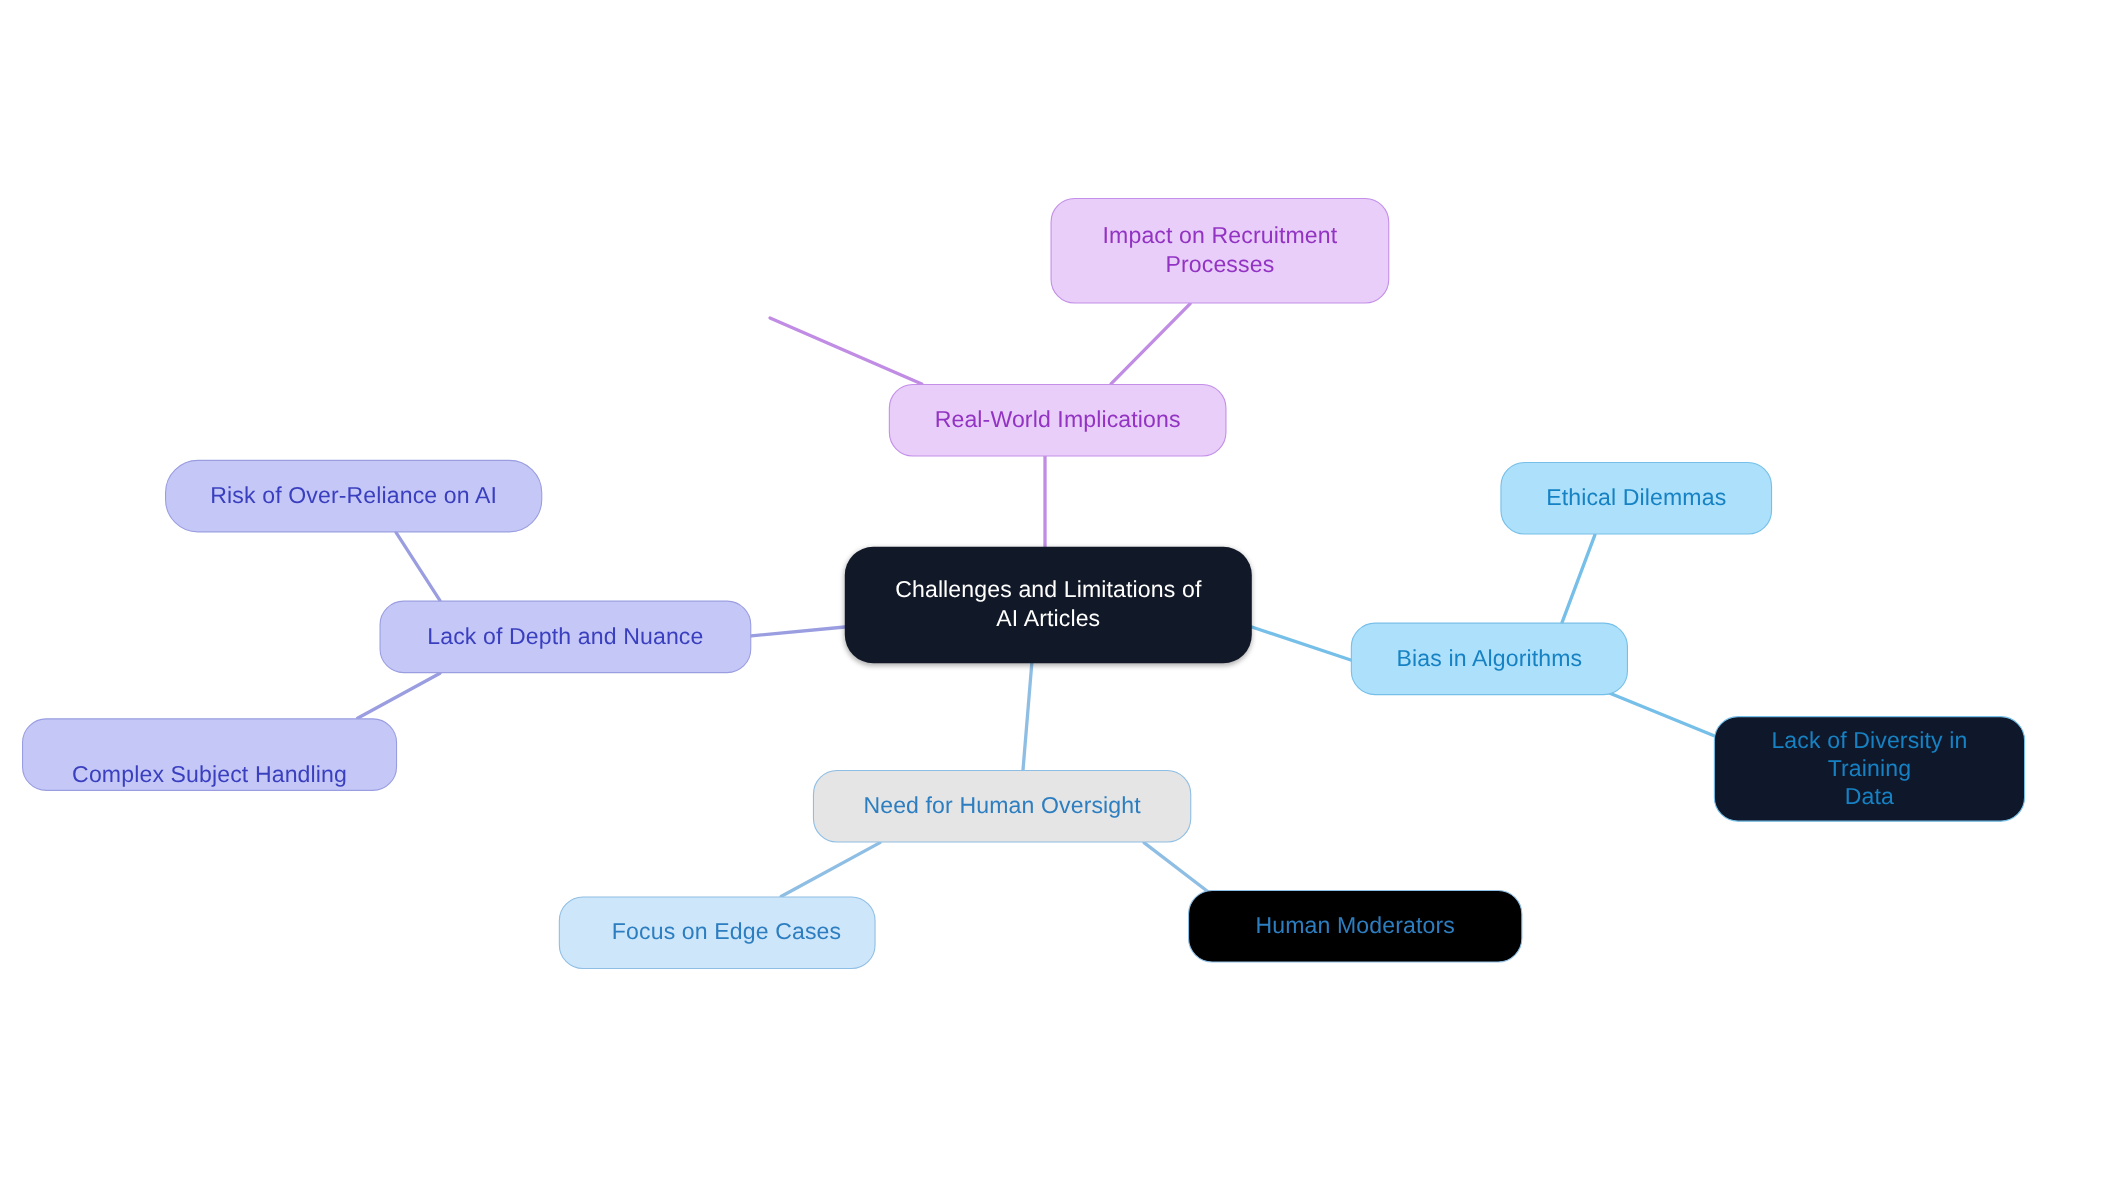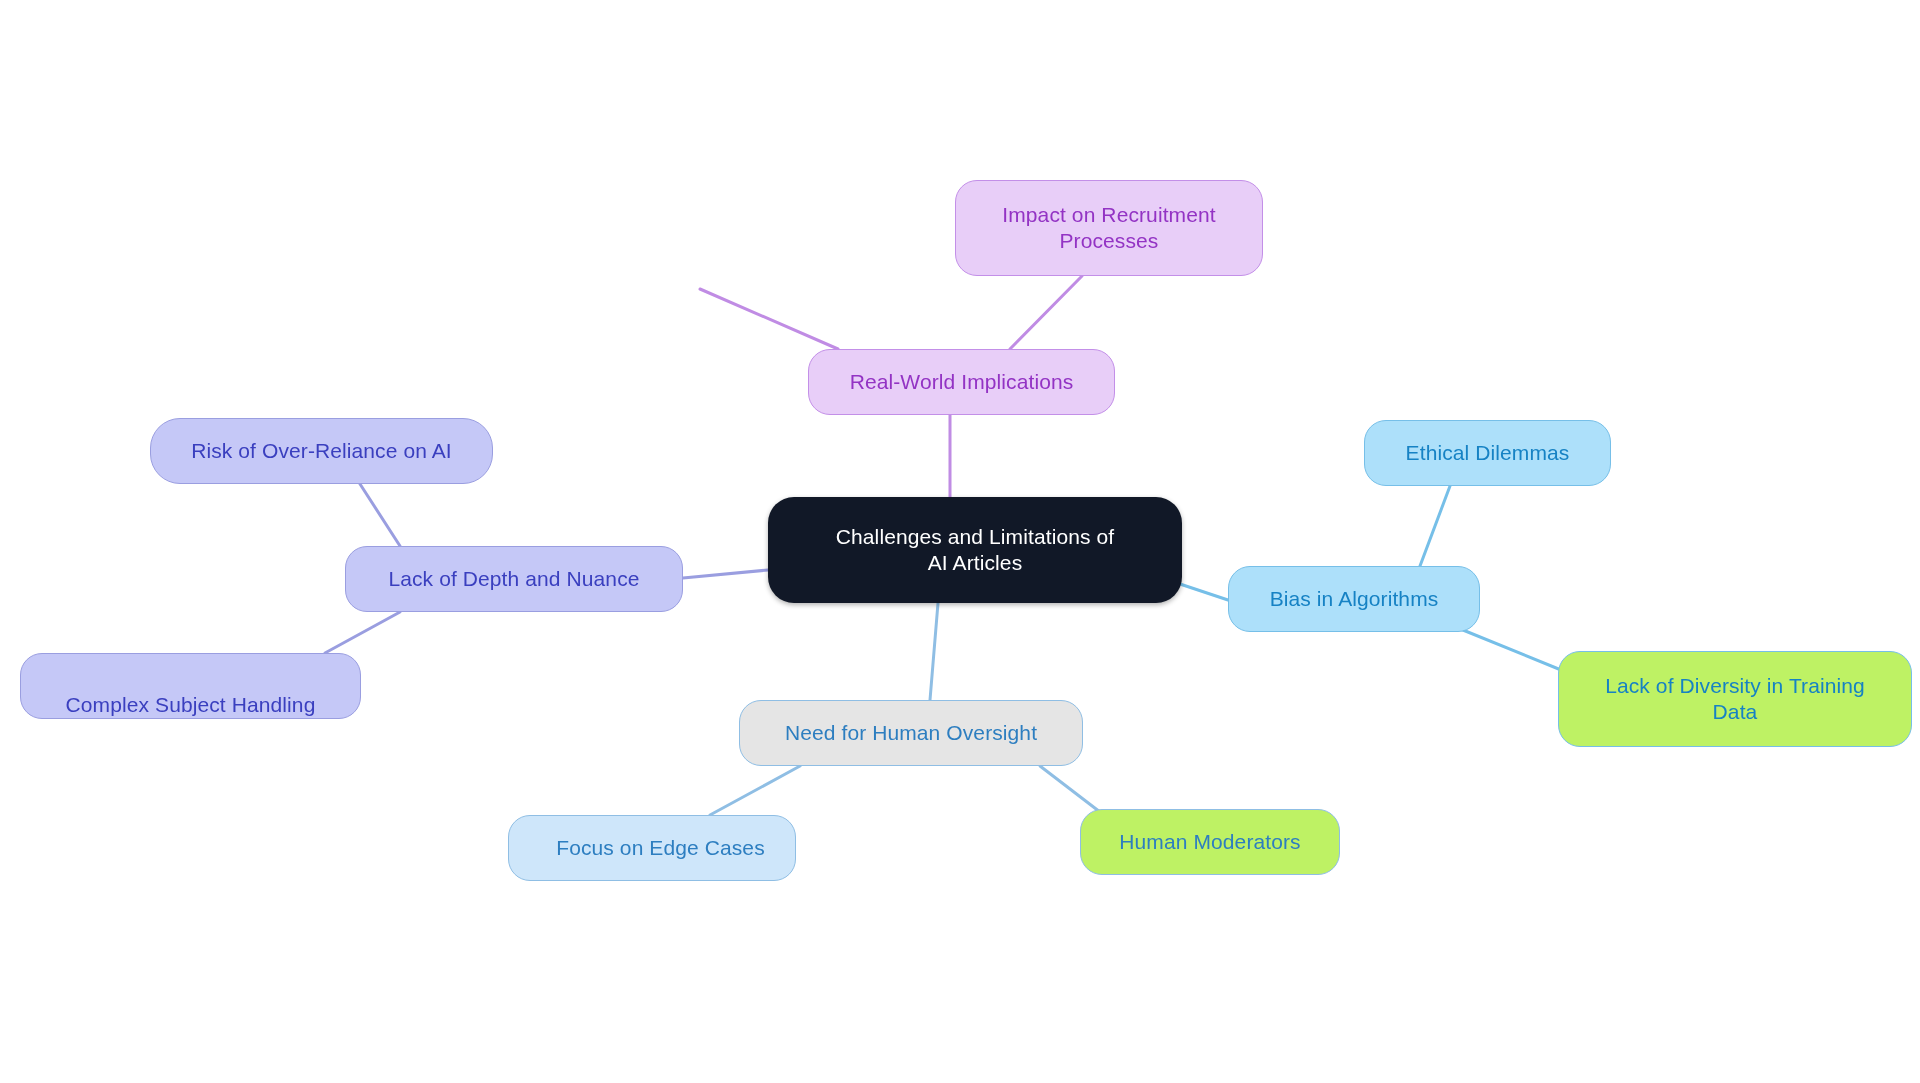--- a/index.html
+++ b/index.html
@@ -62,28 +62,28 @@
       <line x1="768" y1="570" x2="683" y2="578" stroke="#9A9EE0" stroke-width="3" stroke-linecap="round"></line>
       <line x1="400" y1="546" x2="360" y2="484" stroke="#9A9EE0" stroke-width="3" stroke-linecap="round"></line>
       <line x1="400" y1="612" x2="325" y2="653" stroke="#9A9EE0" stroke-width="3" stroke-linecap="round"></line>
       <line x1="1138" y1="570" x2="1228" y2="600" stroke="#76BFE8" stroke-width="3" stroke-linecap="round"></line>
       <line x1="1420" y1="566" x2="1450" y2="486" stroke="#76BFE8" stroke-width="3" stroke-linecap="round"></line>
       <line x1="1458" y1="628" x2="1566" y2="672" stroke="#76BFE8" stroke-width="3" stroke-linecap="round"></line>
       <line x1="938" y1="603" x2="930" y2="700" stroke="#8FBEE4" stroke-width="3" stroke-linecap="round"></line>
       <line x1="800" y1="766" x2="710" y2="815" stroke="#8FBEE4" stroke-width="3" stroke-linecap="round"></line>
       <line x1="1040" y1="766" x2="1100" y2="812" stroke="#8FBEE4" stroke-width="3" stroke-linecap="round"></line>
     </svg>
-<div class="node root" style="left: 768px; top: 497px; width: 414px; height: 106px; background: rgb(17, 24, 39); border-color: rgb(17, 24, 39); color: rgb(255, 255, 255); font-size: 21px;"><span class="node-label">Challenges and Limitations of
+<div class="node root" style="left: 768px; top: 497px; width: 370px; height: 106px; background: rgb(17, 24, 39); border-color: rgb(17, 24, 39); color: rgb(255, 255, 255); font-size: 21px;"><span class="node-label">Challenges and Limitations of
 AI Articles</span></div>
     <div class="node" style="left: 808px; top: 349px; width: 307px; height: 66px; background: rgb(232, 206, 248); border-color: rgb(195, 143, 232); color: rgb(147, 51, 196); font-size: 21px;"><span class="node-label">Real-World Implications</span></div>
     <div class="node" style="left: 955px; top: 180px; width: 308px; height: 96px; background: rgb(232, 206, 248); border-color: rgb(195, 143, 232); color: rgb(147, 51, 196); font-size: 21px;"><span class="node-label">Impact on Recruitment
 Processes</span></div>
     <div class="node" style="left: 345px; top: 546px; width: 338px; height: 66px; background: rgb(197, 200, 247); border-color: rgb(154, 158, 224); color: rgb(58, 63, 191); font-size: 21px;"><span class="node-label">Lack of Depth and Nuance</span></div>
     <div class="node" style="left: 150px; top: 418px; width: 343px; height: 66px; background: rgb(197, 200, 247); border-color: rgb(154, 158, 224); color: rgb(58, 63, 191); font-size: 21px; border-radius: 30px;"><span class="node-label">Risk of Over-Reliance on AI</span></div>
     <div class="node" style="left: 20px; top: 653px; width: 341px; height: 66px; background: rgb(197, 200, 247); border-color: rgb(154, 158, 224); color: rgb(58, 63, 191); font-size: 21px; align-items: flex-end;"><span class="node-label">Complex Subject Handling</span></div>
     <div class="node" style="left: 1228px; top: 566px; width: 252px; height: 66px; background: rgb(173, 224, 250); border-color: rgb(118, 191, 232); color: rgb(22, 130, 196); font-size: 21px;"><span class="node-label">Bias in Algorithms</span></div>
     <div class="node" style="left: 1364px; top: 420px; width: 247px; height: 66px; background: rgb(173, 224, 250); border-color: rgb(118, 191, 232); color: rgb(22, 130, 196); font-size: 21px;"><span class="node-label">Ethical Dilemmas</span></div>
-    <div class="node" style="left: 1558px; top: 651px; width: 354px; height: 96px; background: #bef264; border-color: rgb(118, 191, 232); color: rgb(22, 130, 196); font-size: 21px;"><span class="node-label">Lack of Diversity in Training
+    <div class="node" style="left: 1558px; top: 651px; width: 283px; height: 96px; background: #0f172a; border-color: rgb(118, 191, 232); color: rgb(22, 130, 196); font-size: 21px;"><span class="node-label">Lack of Diversity in Training
 Data</span></div>
     <div class="node" style="left: 739px; top: 700px; width: 344px; height: 66px; background: #e5e5e5; border-color: rgb(143, 190, 228); color: rgb(45, 126, 192); font-size: 21px;"><span class="node-label">Need for Human Oversight</span></div>
     <div class="node" style="left: 508px; top: 815px; width: 288px; height: 66px; background: rgb(206, 230, 250); border-color: rgb(143, 190, 228); color: rgb(45, 126, 192); font-size: 21px; padding-left: 17px;"><span class="node-label">Focus on Edge Cases</span></div>
-    <div class="node" style="left: 1080px; top: 809px; width: 260px; height: 66px; background: #bef264; border-color: rgb(143, 190, 228); color: rgb(45, 126, 192); font-size: 21px;"><span class="node-label">Human Moderators</span></div>
+    <div class="node" style="left: 1080px; top: 809px; width: 304px; height: 66px; background: #000000; border-color: rgb(143, 190, 228); color: rgb(45, 126, 192); font-size: 21px;"><span class="node-label">Human Moderators</span></div>
   </div>
 
 </body></html>

